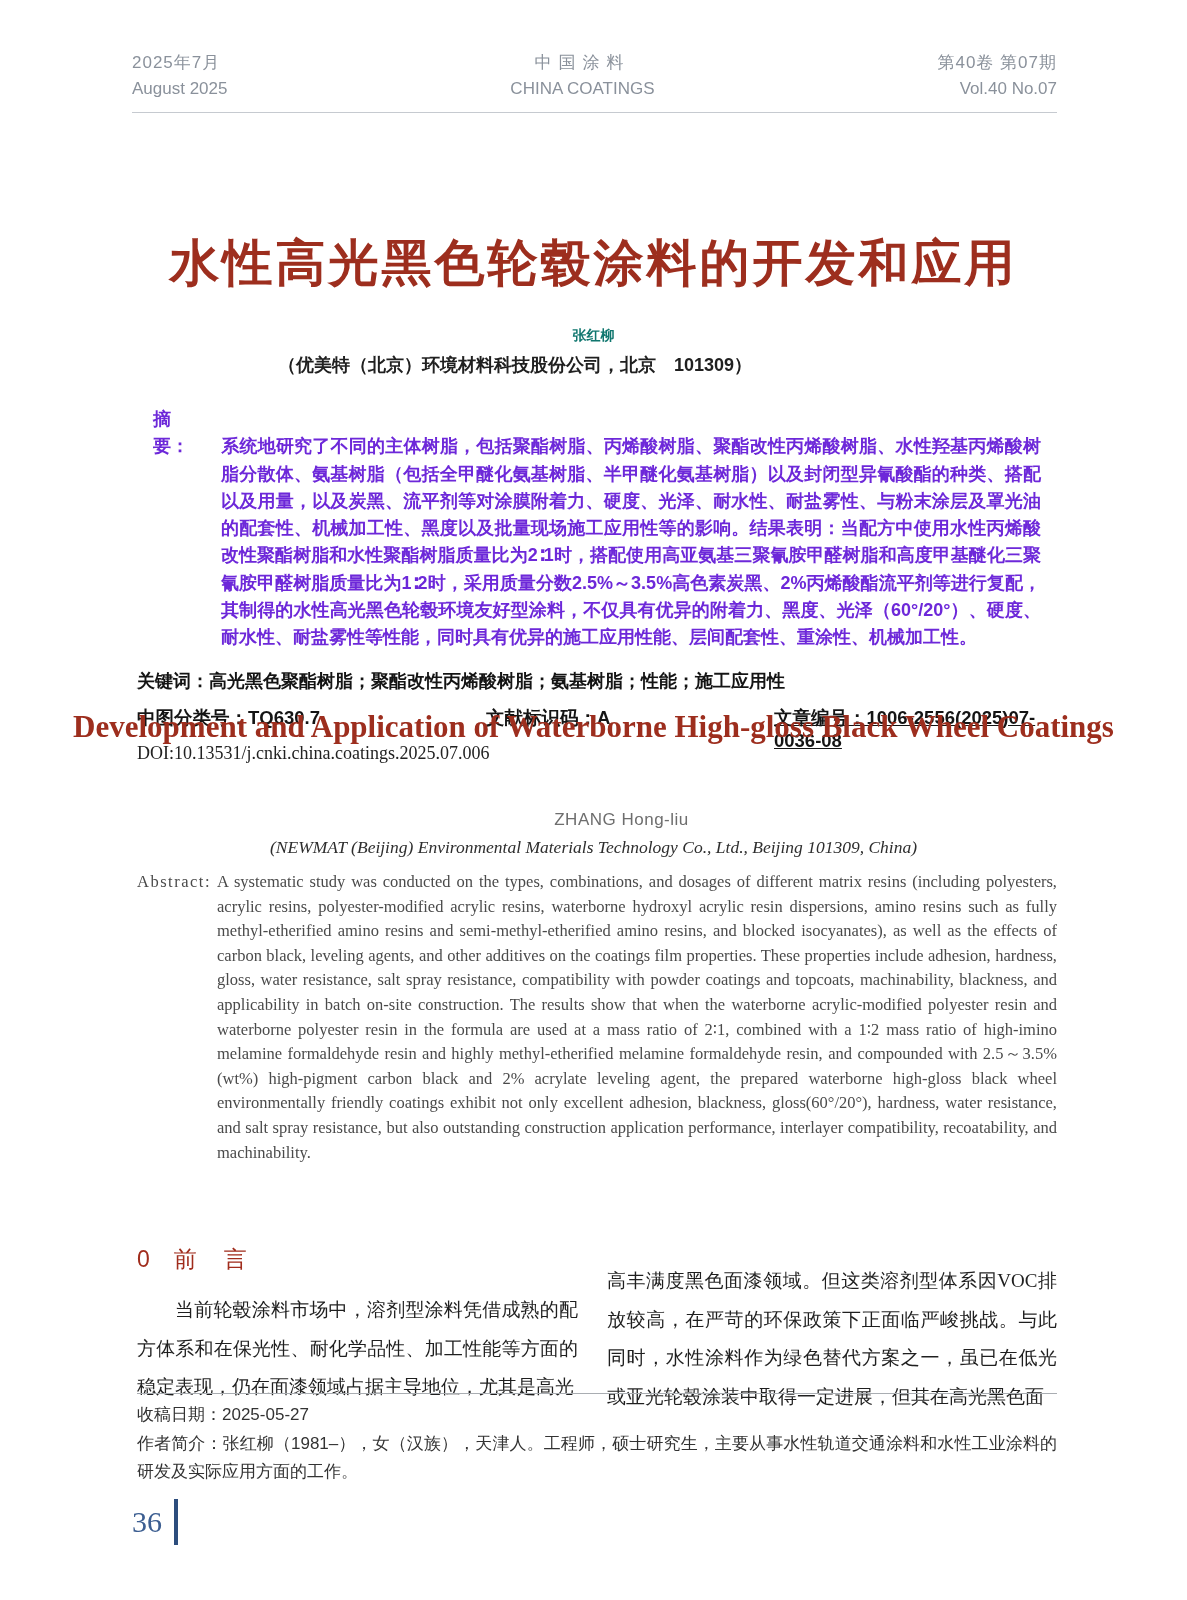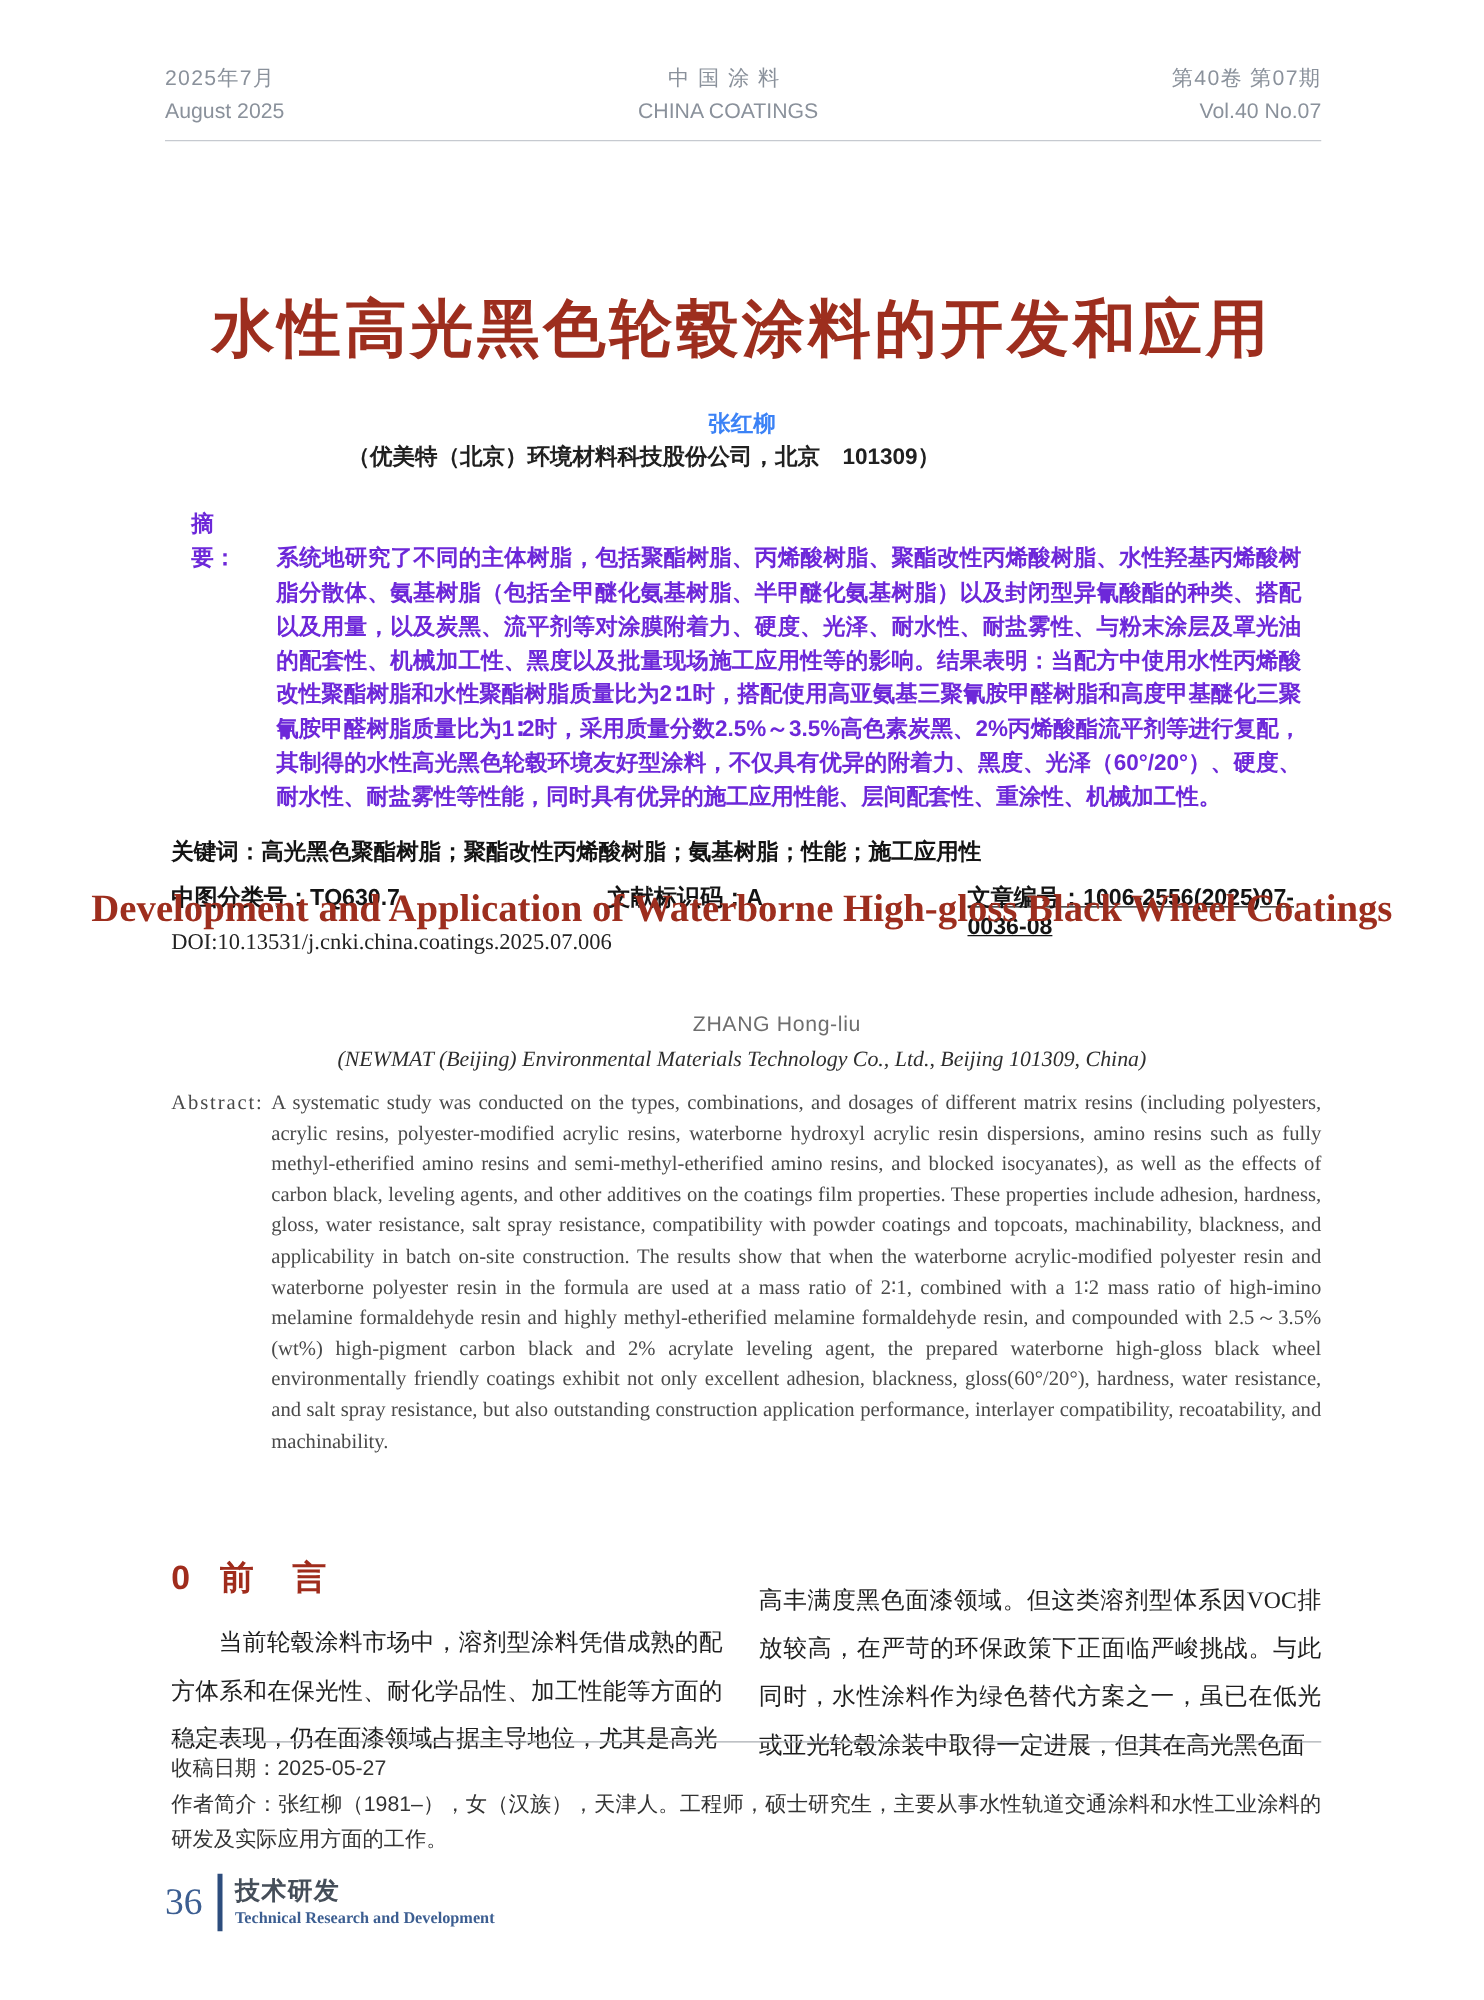--- a/index.html
+++ b/index.html
@@ -19,21 +19,21 @@
   .ph-col{display:flex;flex-direction:column;}
   .ph-center{text-align:center;}
   .ph-right{text-align:right;}
   .ph-cn{letter-spacing:1px;}
   .ph-center .ph-cn{letter-spacing:7px;}
   
   .title-cn{
     left:0;top:230px;width:1187px;text-align:center;
     color:#9d2e1e;font-size:50px;font-weight:900;letter-spacing:3px;
   }
-  .author-cn{left:0;top:327px;width:1187px;text-align:center;font-size:18px;font-weight:700;color:#3b82f6;}
+  .author-cn{left:0;top:327px;width:1187px;text-align:center;font-size:14px;font-weight:700;color:#0f766e;}
   .affil-cn{left:0;top:353px;width:1030px;text-align:center;font-size:18px;font-weight:700;color:#202020;}
   
   .cn-meta{left:137px;top:390px;width:920px;}
   .abs-cn{
     margin:16px;font-size:18px;font-weight:700;color:#6d28d9;
     line-height:27.3px;text-align:justify;padding-left:68px;
   }
   .abs-cn .hang-label{display:inline-block;width:68px;margin-left:-68px;}
   .kw-cn{margin:6px 0 0 0;font-size:18px;font-weight:600;color:#141414;line-height:27px;}
   .clc-row{position:relative;height:30px;margin-top:10px;font-size:18.5px;font-weight:600;color:#141414;}
@@ -61,21 +61,21 @@
   }
   .abs-en .hang-label{display:inline-block;width:80px;margin-left:-80px;letter-spacing:1.5px;}
   .kw-en{
     margin:10px 0 0 0;font-family:"Liberation Serif",serif;font-size:16.5px;color:#4a4a4a;
     line-height:24px;padding-left:80px;text-indent:-80px;
   }
   
   .col-left{left:137px;top:1244px;width:441px;}
   .col-right{left:607px;top:1262px;width:450px;}
   .sec-head{
-    color:#a02c1c;font-size:27px;font-weight:700;letter-spacing:2px;margin:0 0 16px 0;
+    color:#a02c1c;font-size:23px;font-weight:400;letter-spacing:2px;margin:0 0 16px 0;
   }
   .sec-head .sec-num{margin-right:22px;}
   .body-para{
     margin:0;font-family:"Liberation Serif",serif;font-size:19px;color:#1f1f1f;
     line-height:38.6px;text-align:justify;
   }
   .indent2{text-indent:2em;}
   
   .footnote-rule{left:137px;top:1393px;width:920px;border-top:1.5px solid #a9adb2;height:0;}
   .footnote{left:137px;top:1401px;width:920px;font-size:17px;font-weight:500;color:#333;line-height:28.5px;text-align:justify;}
@@ -147,17 +147,13 @@
 
 <div class="abs footnote-rule"></div>
 <div class="abs footnote">
   <p>收稿日期：2025-05-27</p>
   <p>作者简介：张红柳（1981–），女（汉族），天津人。工程师，硕士研究生，主要从事水性轨道交通涂料和水性工业涂料的研发及实际应用方面的工作。</p>
 </div>
 
 <div class="abs page-footer">
   <span class="pf-num">36</span>
   <span class="pf-bar"></span>
-  <span class="pf-text">
-    <span class="pf-cn">技术研发</span>
-    <span class="pf-en">Technical Research and Development</span>
-  </span>
 </div>
 
 </body></html>

